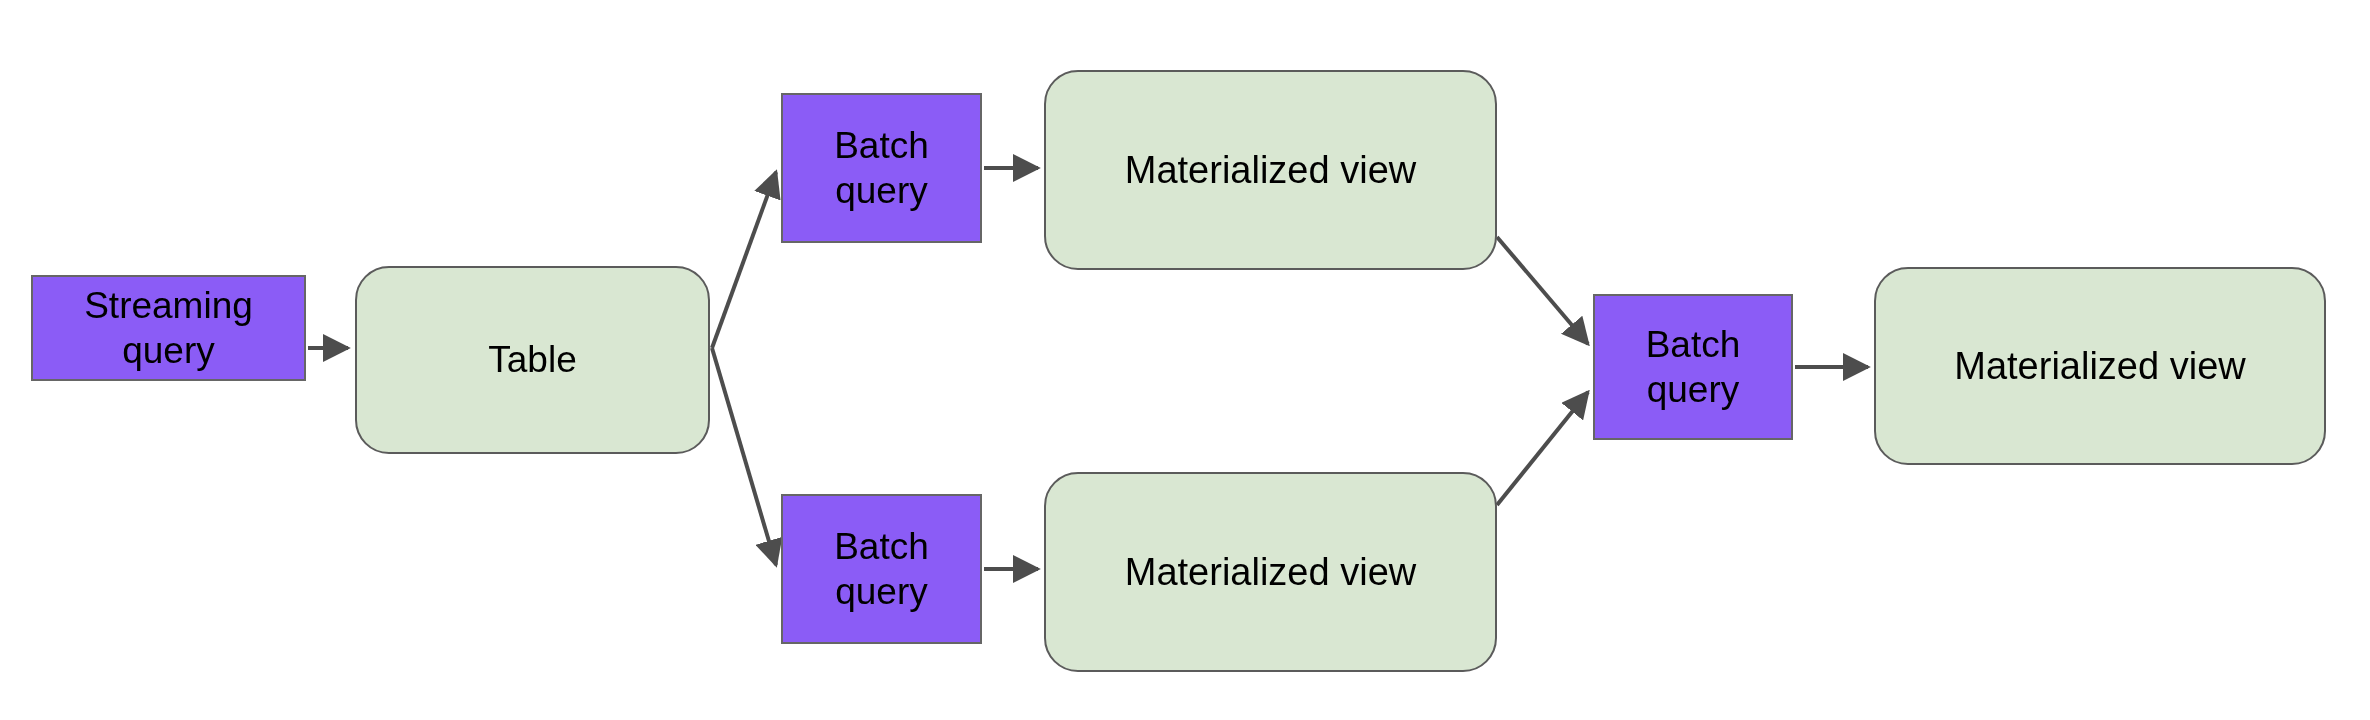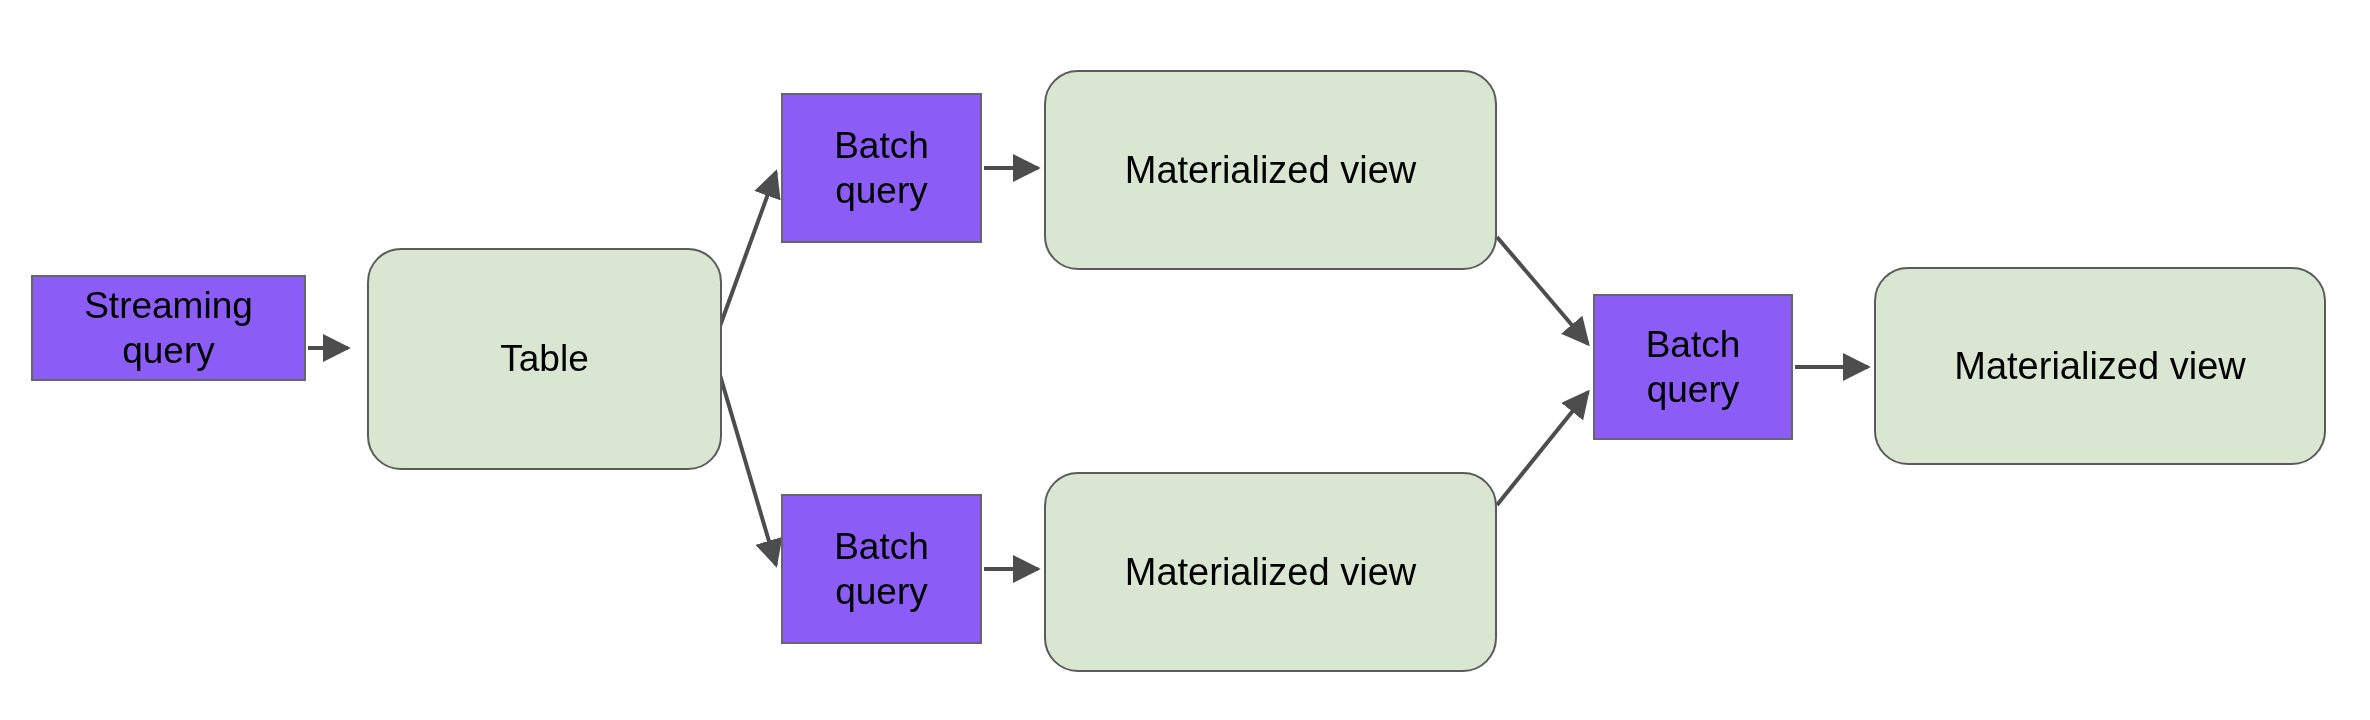--- a/index.html
+++ b/index.html
@@ -96,21 +96,21 @@
     <g>
       <line x1="1795" y1="367" x2="1868" y2="367" stroke="#4d4d4d" stroke-width="4" marker-end="url(#arrowhead)"></line>
     </g>
   </svg>
 
   <div class="node node-process" style="left:31px; top:275px; width:275px; height:106px;">
     <span>Streaming
 query</span>
   </div>
 
-  <div class="node node-store" style="left:355px; top:248px; width:355px; height:222px;margin-left:12px;">
+  <div class="node node-store" style="left:355px; top:266px; width:355px; height:188px;">
     <span>Table</span>
   </div>
 
   <div class="node node-process" style="left:781px; top:93px; width:201px; height:150px;">
     <span>Batch
 query</span>
   </div>
 
   <div class="node node-store big" style="left:1044px; top:70px; width:453px; height:200px;">
     <span>Materialized view</span>

